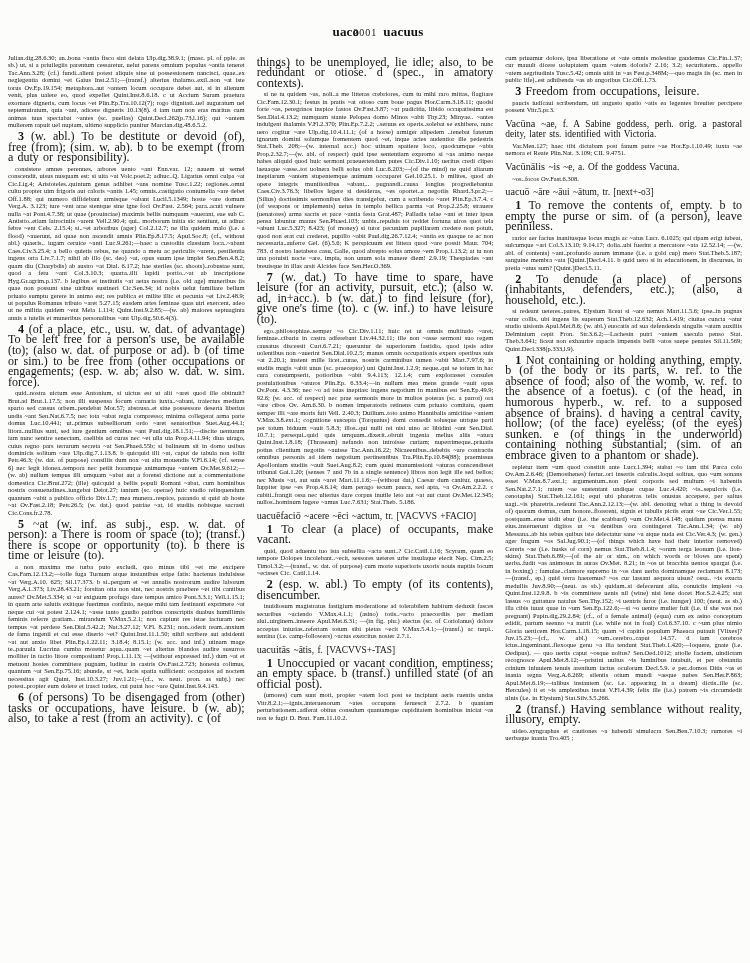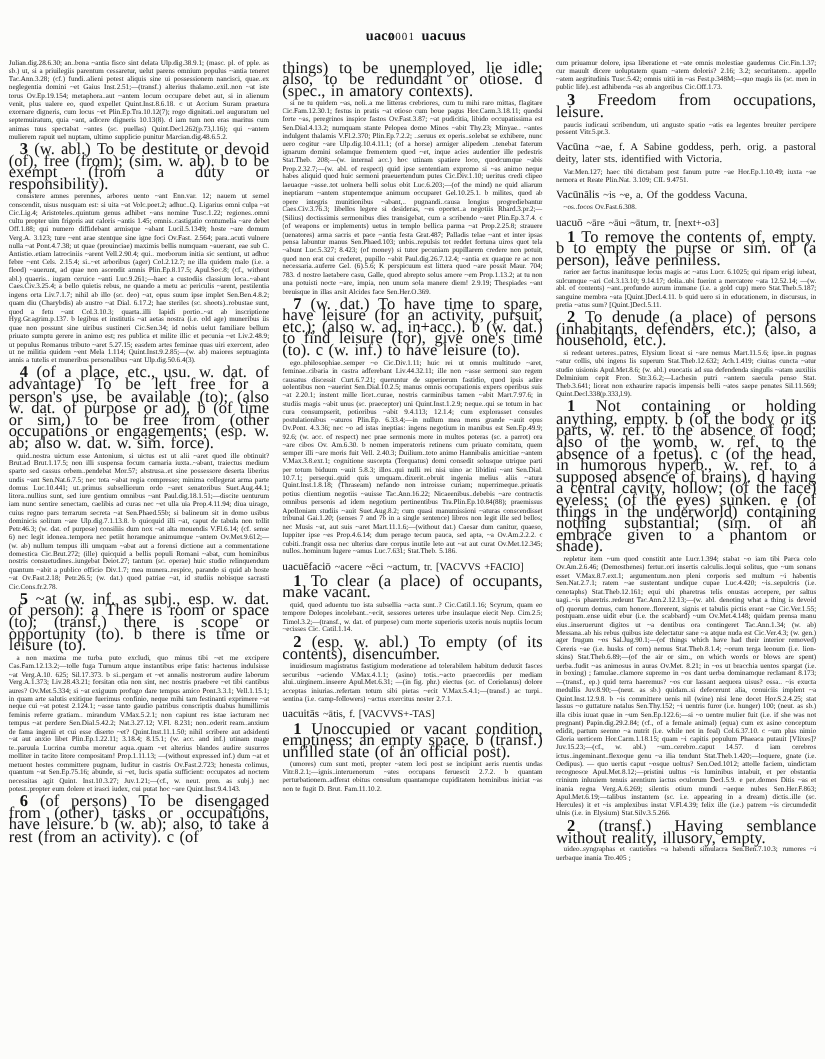--- a/index.html
+++ b/index.html
@@ -24,21 +24,21 @@
     display:flex;gap:12px;margin-top:12px;height:898px;overflow:hidden;
   }
   .col{flex:1 1 0;min-width:0;height:100%;overflow:hidden;}
   p.para{margin:0;padding:0;text-align:justify;hyphens:none;}
   p.quote{
     font-size:6.5px;line-height:7.45px;text-indent:7px;
     word-spacing:.4px;
   }
   p.quote.noindent{text-indent:0;}
   p.sense{
-    font-size:15px;line-height:10.6px;text-indent:10px;
+    font-size:12px;line-height:10.6px;text-indent:10px;
     margin:2.5px 0 2px 0;word-spacing:1.2px;
   }
   p.sense.noindent{text-indent:0;}
   p.entry{
     font-size:9.4px;line-height:10.6px;margin:5px 0 2px 0;text-indent:0;
     word-spacing:1px;
   }
   .hw{font-weight:normal;font-size:10.2px;}
   .sn{font-weight:bold;}
 </style>

